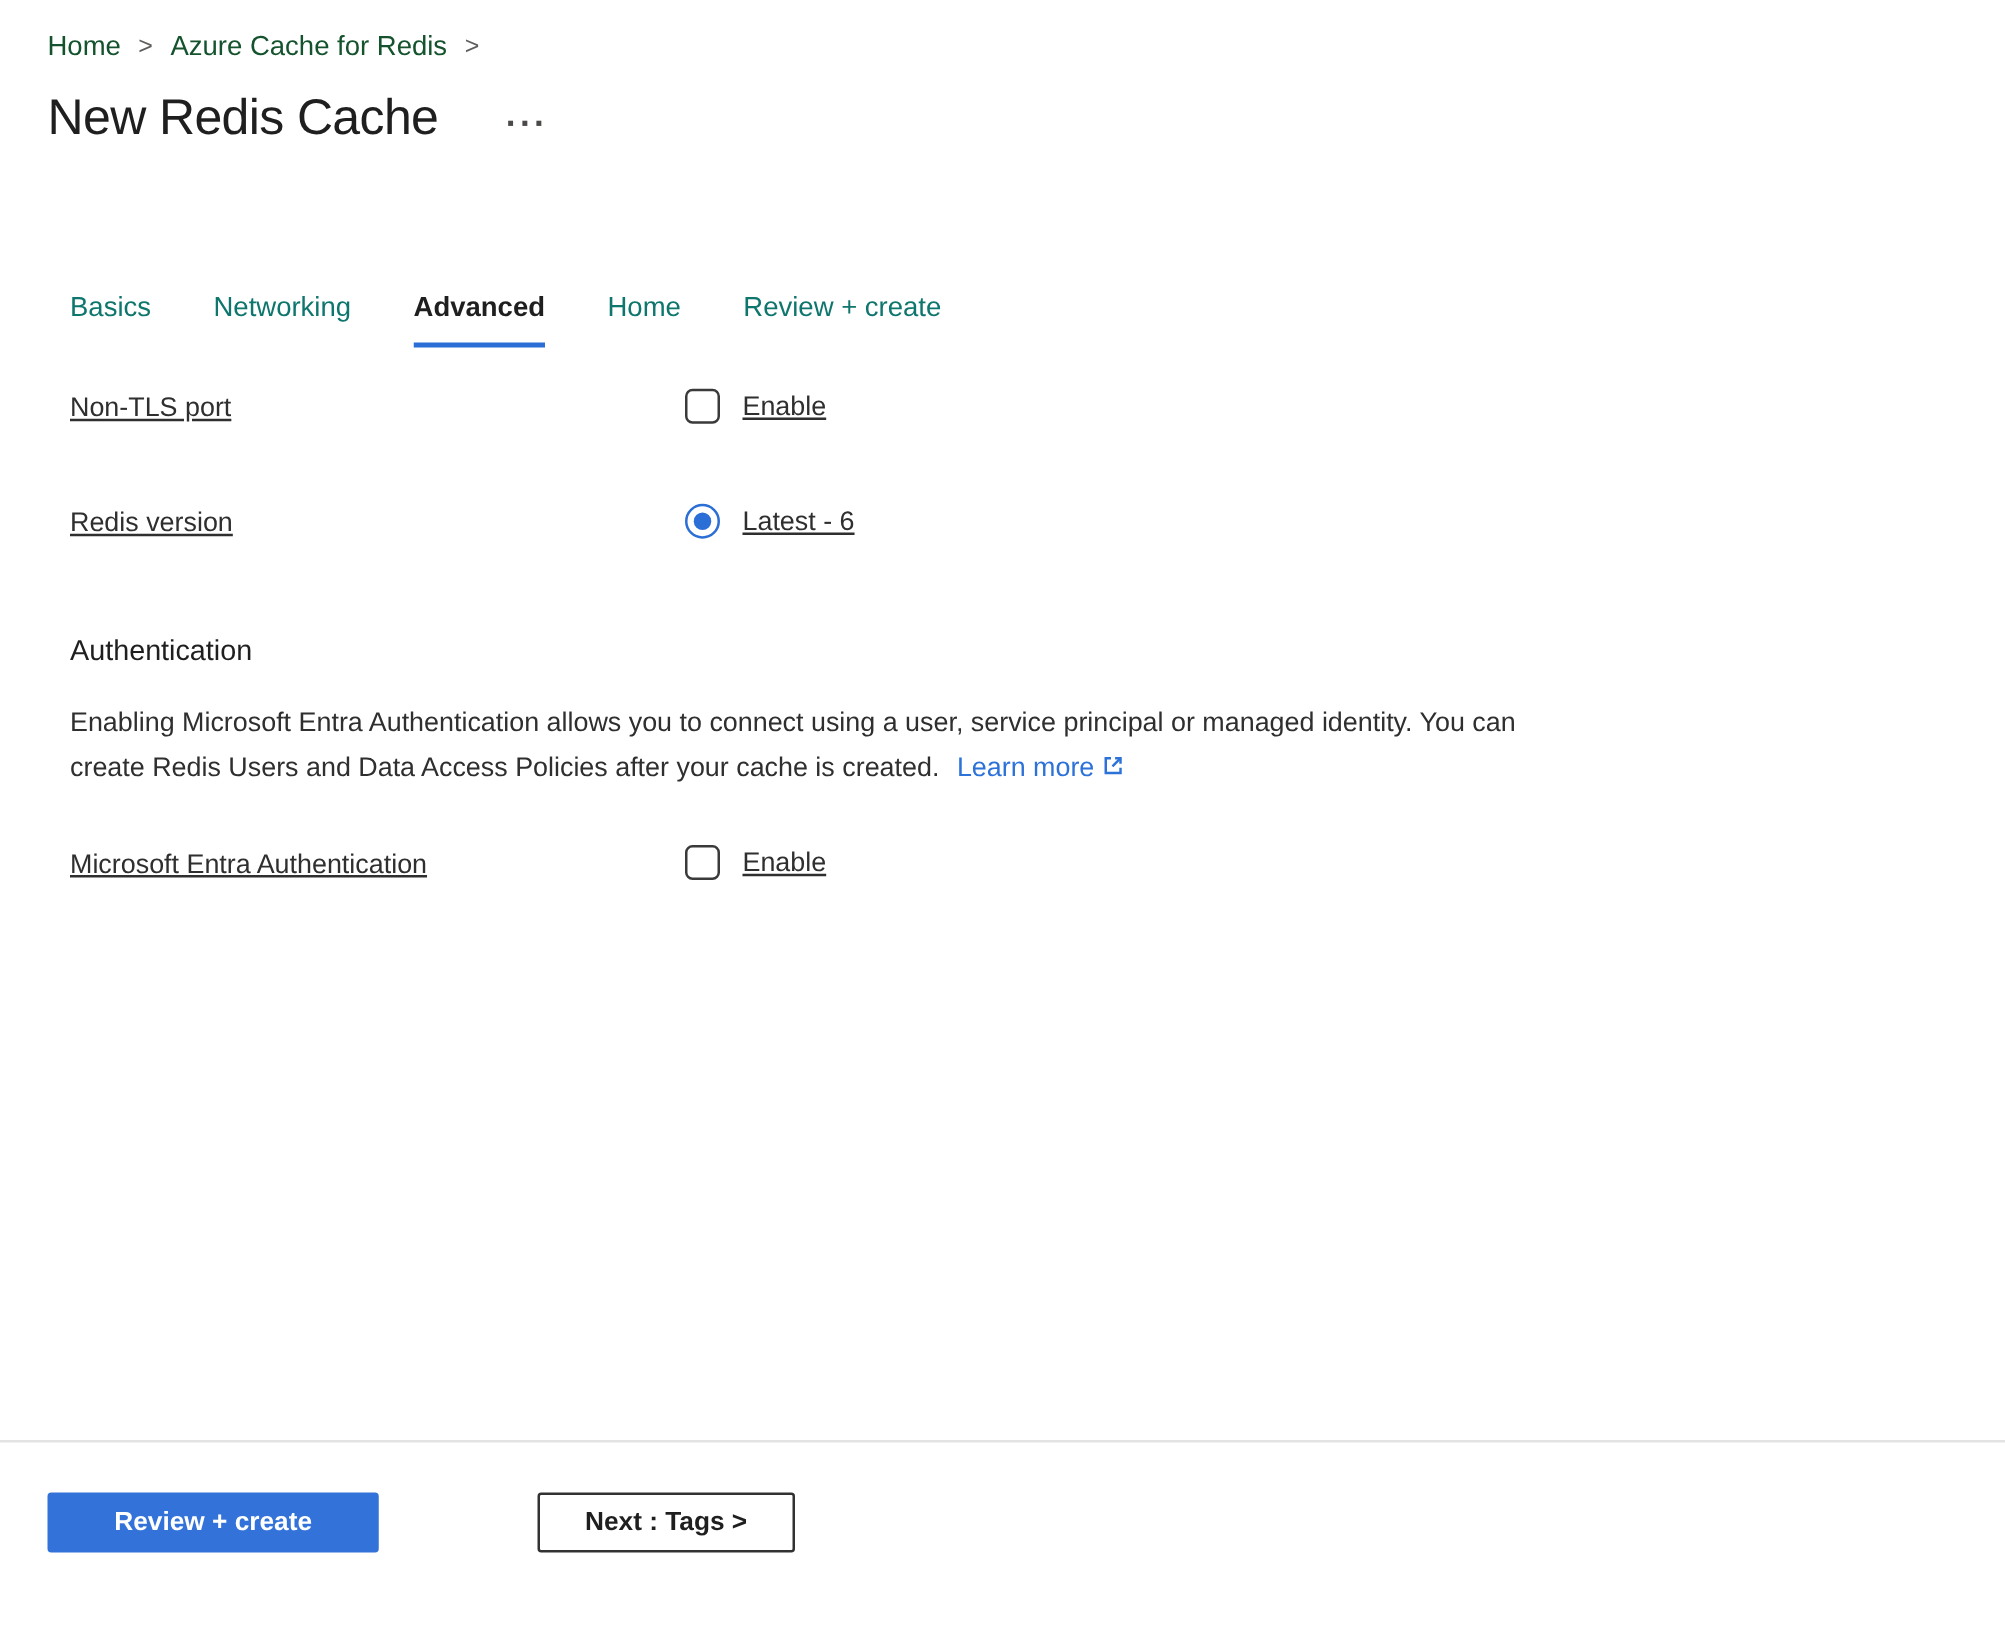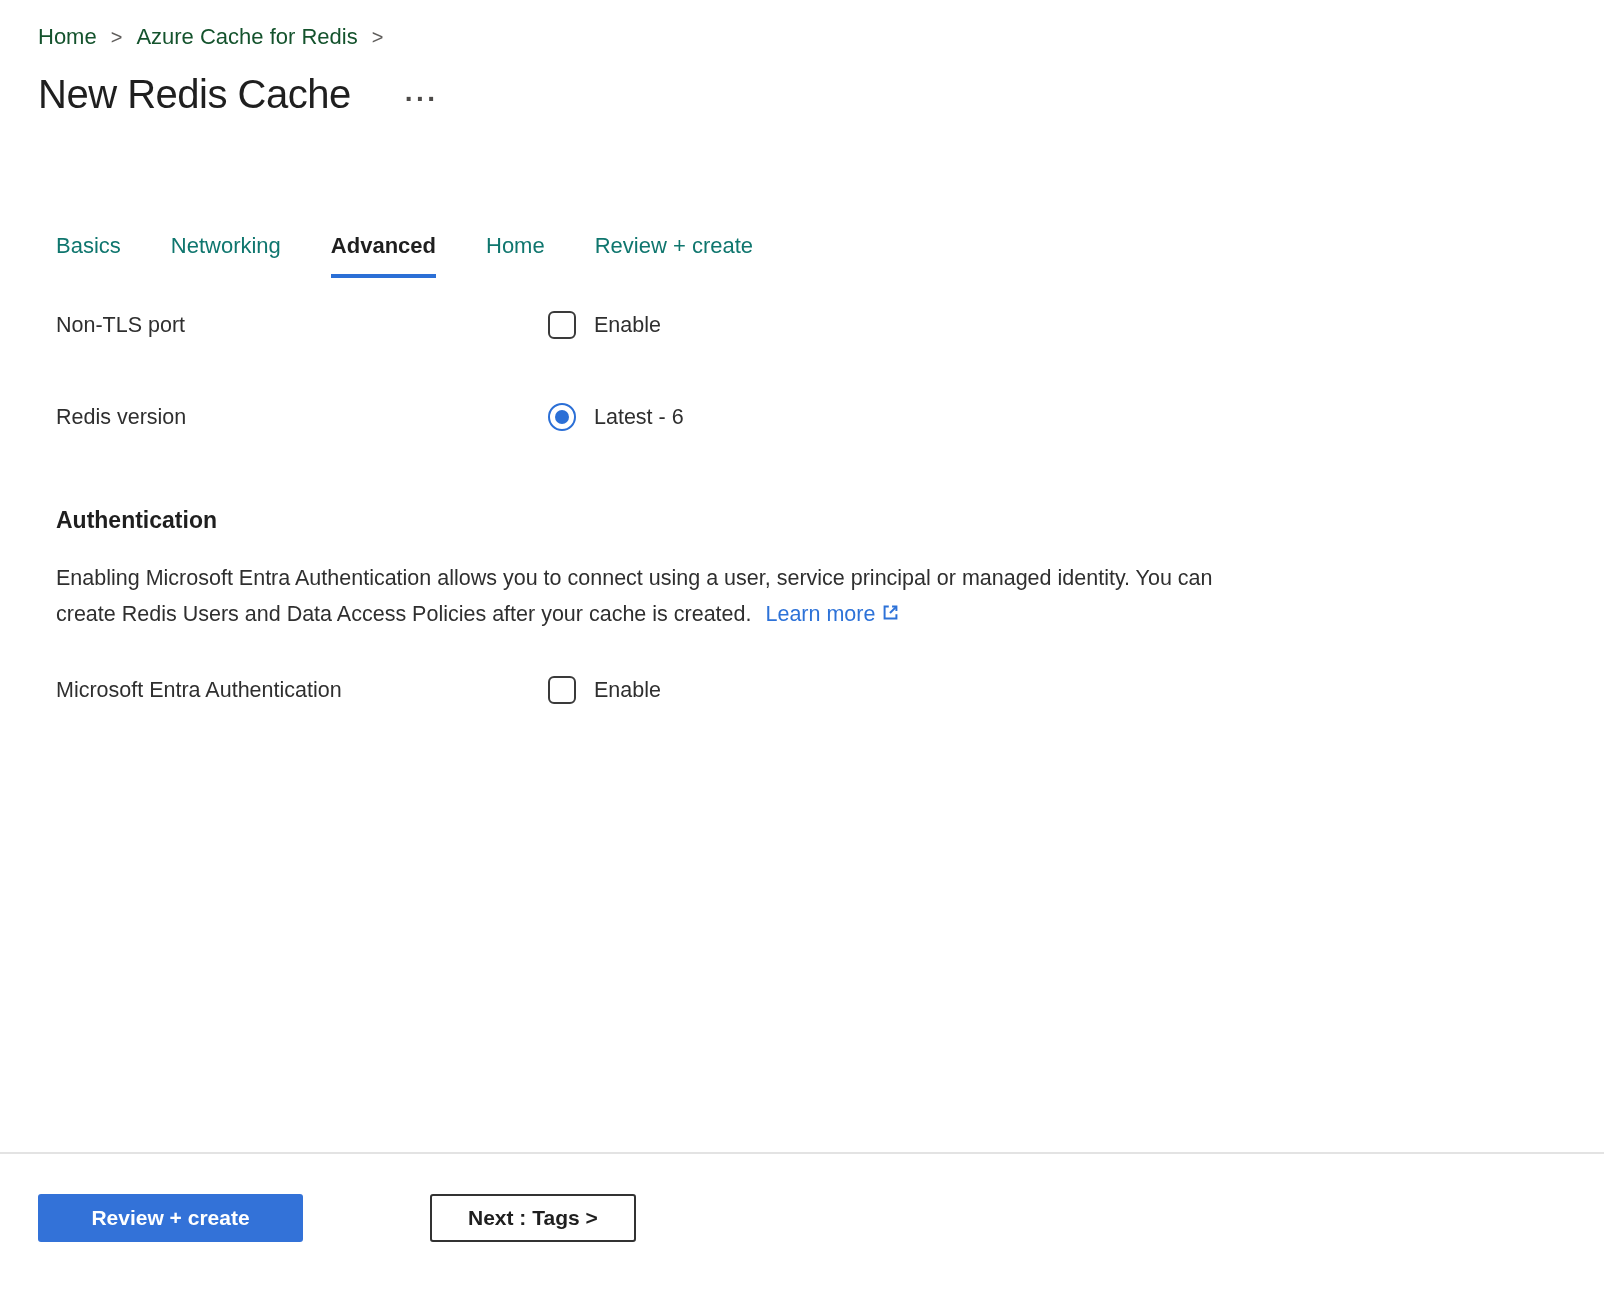--- a/index.html
+++ b/index.html
@@ -76,21 +76,22 @@
   .tab.active {
     font-weight: 700;
     border-bottom-color: #2b6fd6;
     color: #1f1f1f;
   }
 
   
   .form { padding-left: 56px; }
   .form-row {
     display: flex;
-    align-items: center;
+    align-items: flex-end;
+    text-decoration: underline;
   }
   .form-row .row-label {
     width: 492px;
     font-size: 21.5px;
     color: #2f2f2f;
     flex-shrink: 0;
   }
   .control {
     display: flex;
     align-items: center;
@@ -122,21 +123,21 @@
   }
   .radio .dot {
     width: 14px; height: 14px;
     border-radius: 50%;
     background: #2b6fd6;
   }
 
   .auth-heading {
     margin: 76px 0 0;
     font-size: 23px;
-    font-weight: 700;
+    font-weight: 400;
     color: #1f1f1f;
     line-height: 26px;
   }
   .auth-desc {
     margin: 27px 0 0;
     font-size: 21.5px;
     line-height: 36px;
     color: #2f2f2f;
     max-width: 1420px;
   }

